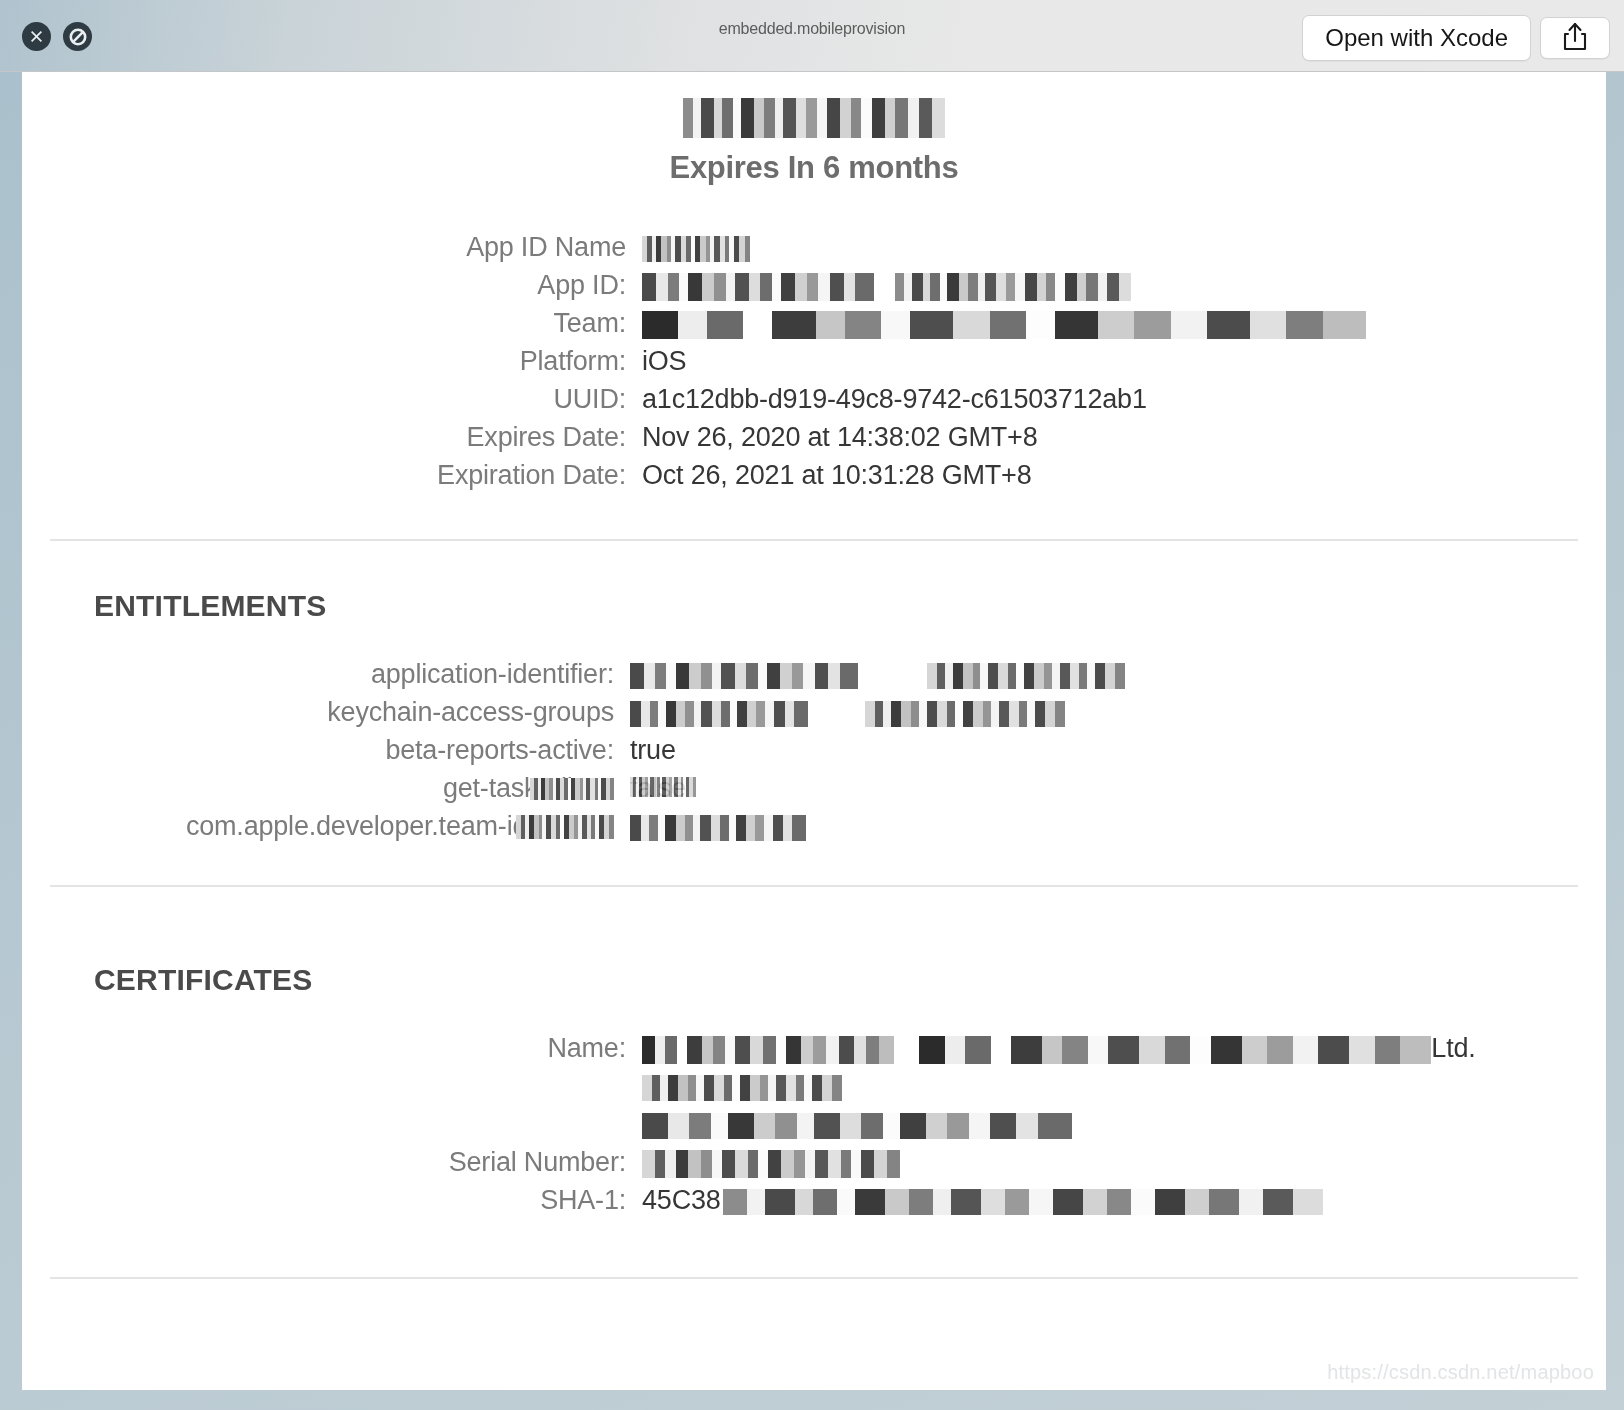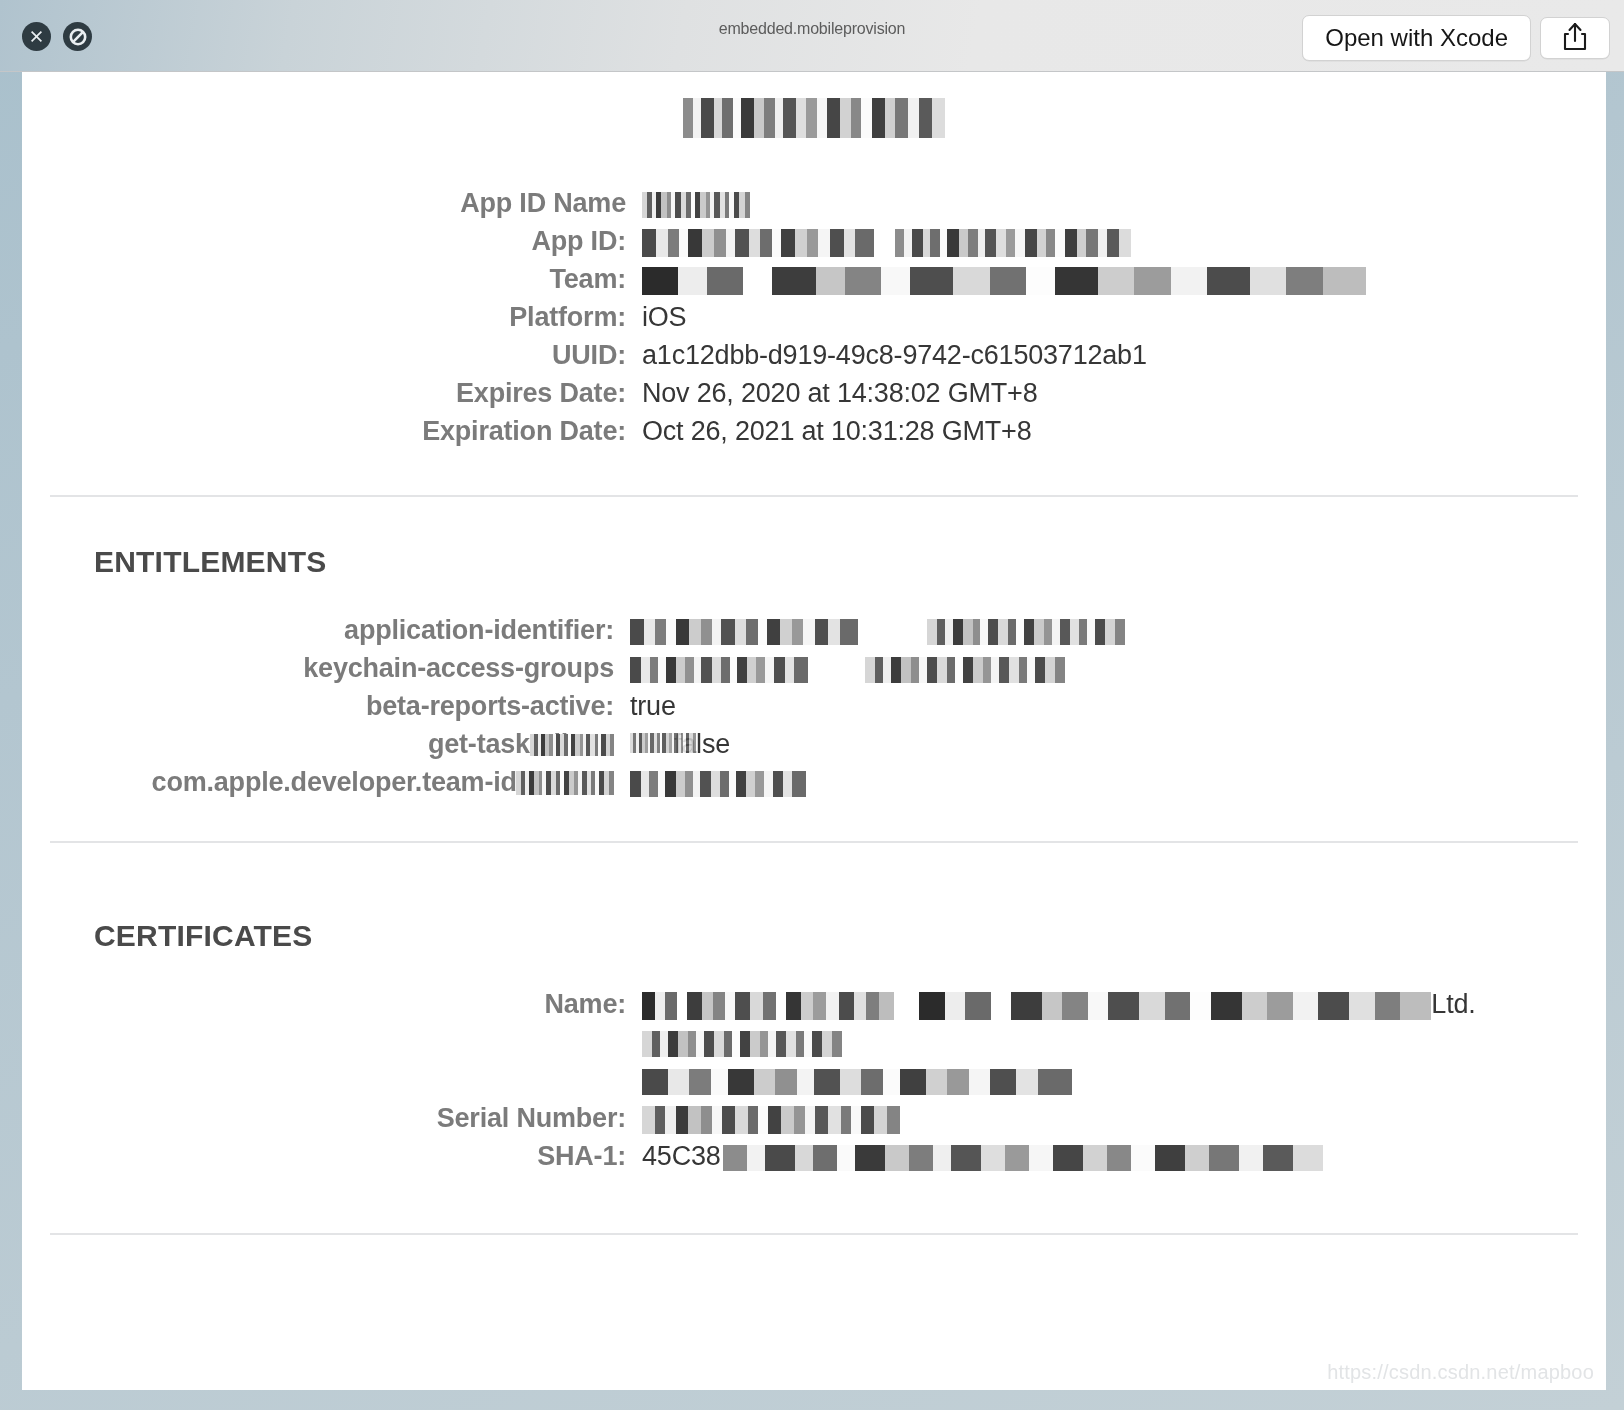--- a/index.html
+++ b/index.html
@@ -185,21 +185,21 @@
     display: flex;
     align-items: baseline;
     line-height: 38px;
     font-size: 27px;
   }
   .row .lbl {
     width: 620px;
     flex: 0 0 620px;
     text-align: right;
     padding-right: 16px;
-    font-weight: bold;
+    font-weight: normal;
     color: #7b7b7b;
     letter-spacing: -0.2px;
     white-space: nowrap;
     overflow: hidden;
   }
   .row .val {
     flex: 1 1 auto;
     color: #363636;
     white-space: nowrap;
     letter-spacing: -0.2px;
@@ -274,20 +274,21 @@
       </button>
     </div>
   </div>
 
   <div id="content">
 
     <div class="hero">
       <div class="hero-title">
         <span class="redact redact-a" style="width:262px;height:40px;"></span>
       </div>
+      <div class="subtitle">Expires In 6 months</div>
     </div>
 
     <div class="rows">
 
       <div class="row">
         <div class="lbl">App ID Name</div>
         <div class="val">
           <span class="redact redact-b" style="width:108px;height:26px;"></span>
         </div>
       </div>
@@ -353,21 +354,21 @@
       <div class="row">
         <div class="lbl">beta-reports-active:</div>
         <div class="val">true</div>
       </div>
 
       <div class="row">
         <div class="lbl" style="position:relative;">
           <span>get-task-allow:</span>
           <span class="redact redact-b lbl-redact" style="position:absolute;right:16px;top:9px;width:84px;height:22px;"></span>
         </div>
-        <div class="val" style="position:relative;padding-left:44px;">
+        <div class="val" style="position:relative;">
           <span>false</span>
           <span class="redact redact-b lbl-redact" style="position:absolute;left:0;top:8px;width:66px;height:20px;opacity:0.85;"></span>
         </div>
       </div>
 
       <div class="row">
         <div class="lbl" style="position:relative;">
           <span>com.apple.developer.team-identifier:</span>
           <span class="redact redact-b lbl-redact" style="position:absolute;right:16px;top:8px;width:98px;height:24px;"></span>
         </div>

